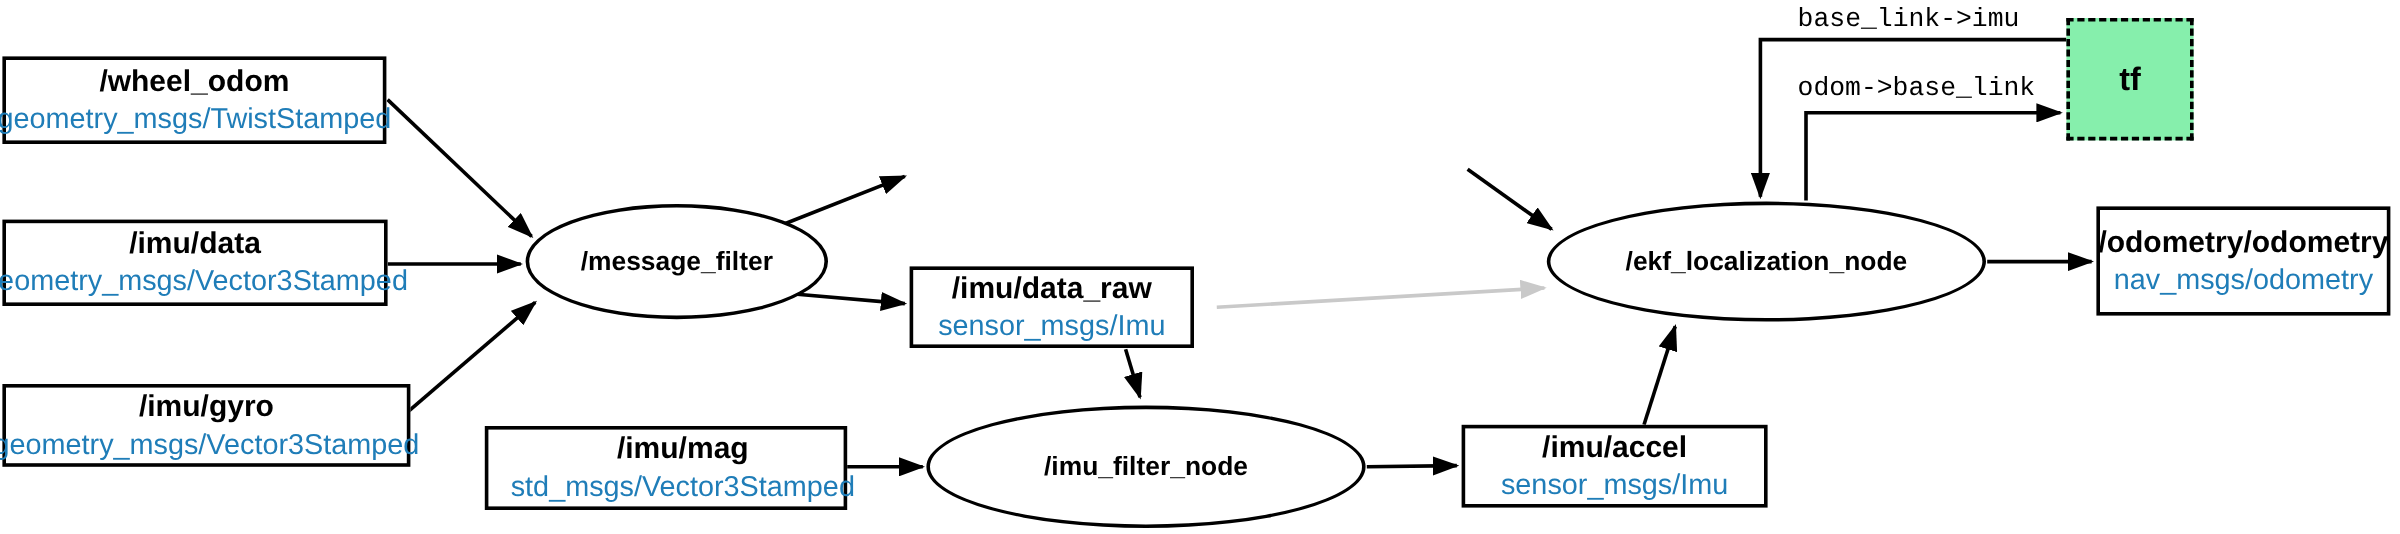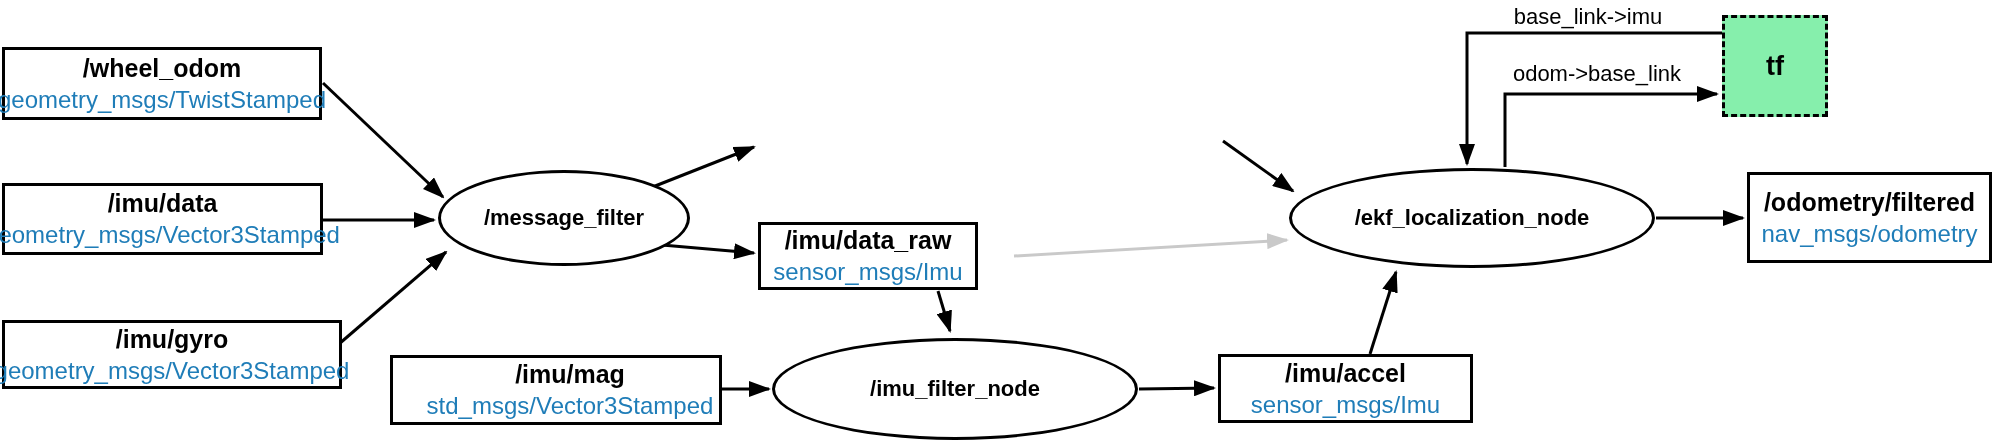--- a/index.html
+++ b/index.html
@@ -73,20 +73,21 @@
     font-weight: bold;
     font-size: 27px;
     color: #000000;
   }
   .edge-label {
     position: absolute;
     font-size: 22px;
     color: #000000;
     text-align: center;
     white-space: nowrap;
+    font-family: Liberation Mono, monospace;
   }
 </style>
 </head>
 <body>
 
 <div class="canvas">
 
   <svg class="edges" viewBox="0 0 2000 445" xmlns="http://www.w3.org/2000/svg">
     <defs>
       <marker id="ah-black" markerUnits="userSpaceOnUse" markerWidth="22" markerHeight="16" refX="20" refY="8" orient="auto">
@@ -123,37 +124,37 @@
     <div class="topic-name">/imu/data</div>
     <div class="topic-type">geometry_msgs/Vector3Stamped</div>
   </div>
 
   <div class="topic-box" style="left:2px; top:320px; width:340px; height:69px;">
     <div class="topic-name">/imu/gyro</div>
     <div class="topic-type">geometry_msgs/Vector3Stamped</div>
   </div>
 
 
-  <div class="topic-box" style="left:758px; top:222px; width:220px; height:68px;">
+  <div class="topic-box" style="left:758px; top:222px; width:237px; height:68px;">
     <div class="topic-name">/imu/data_raw</div>
     <div class="topic-type">sensor_msgs/Imu</div>
   </div>
 
-  <div class="topic-box" style="left:390px; top:355px; width:332px; height:70px;padding-left:28px;">
+  <div class="topic-box" style="left:404px; top:355px; width:302px; height:70px;padding-left:28px;">
     <div class="topic-name">/imu/mag</div>
     <div class="topic-type">std_msgs/Vector3Stamped</div>
   </div>
 
   <div class="topic-box" style="left:1218px; top:354px; width:255px; height:69px;">
     <div class="topic-name">/imu/accel</div>
     <div class="topic-type">sensor_msgs/Imu</div>
   </div>
 
   <div class="topic-box" style="left:1747px; top:172px; width:245px; height:91px;">
-    <div class="topic-name">/odometry/filtered</div>
+    <div class="topic-name">/odometry/odometry</div>
     <div class="topic-type">nav_msgs/odometry</div>
   </div>
 
   <div class="node-ellipse" style="left:438px; top:170px; width:252px; height:96px;">
     <div class="node-name">/message_filter</div>
   </div>
 
   <div class="node-ellipse" style="left:772px; top:338px; width:366px; height:102px;">
     <div class="node-name">/imu_filter_node</div>
   </div>

